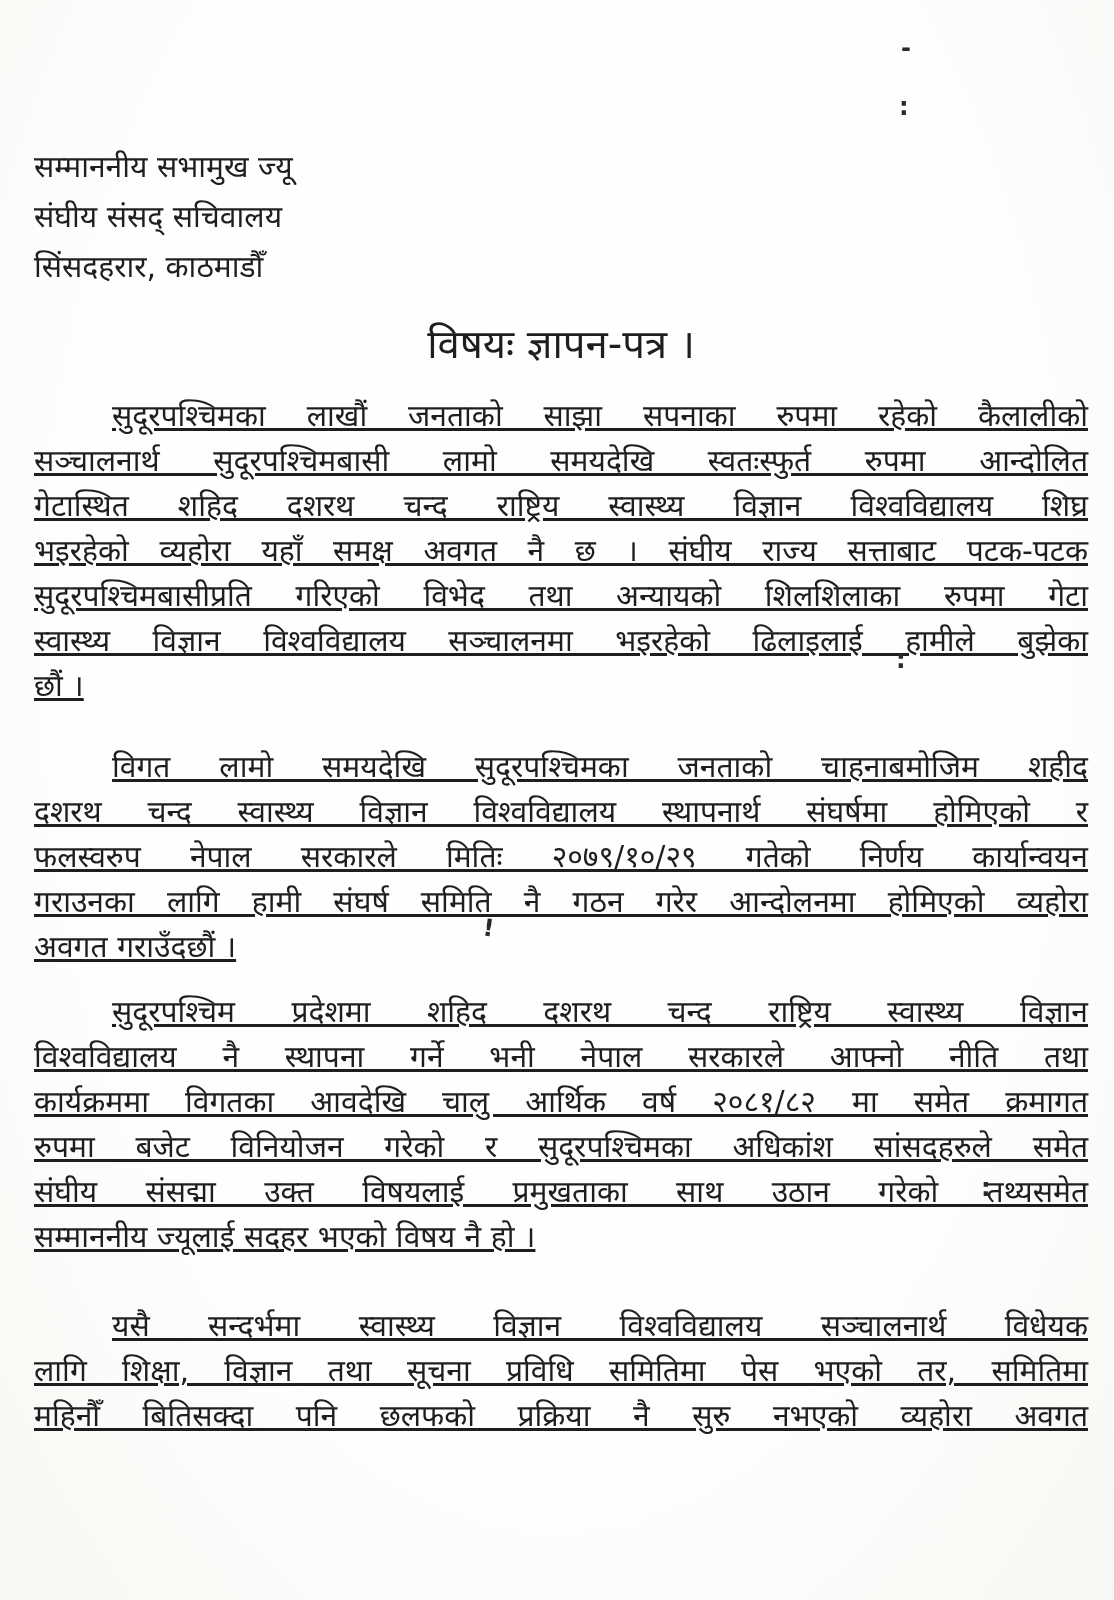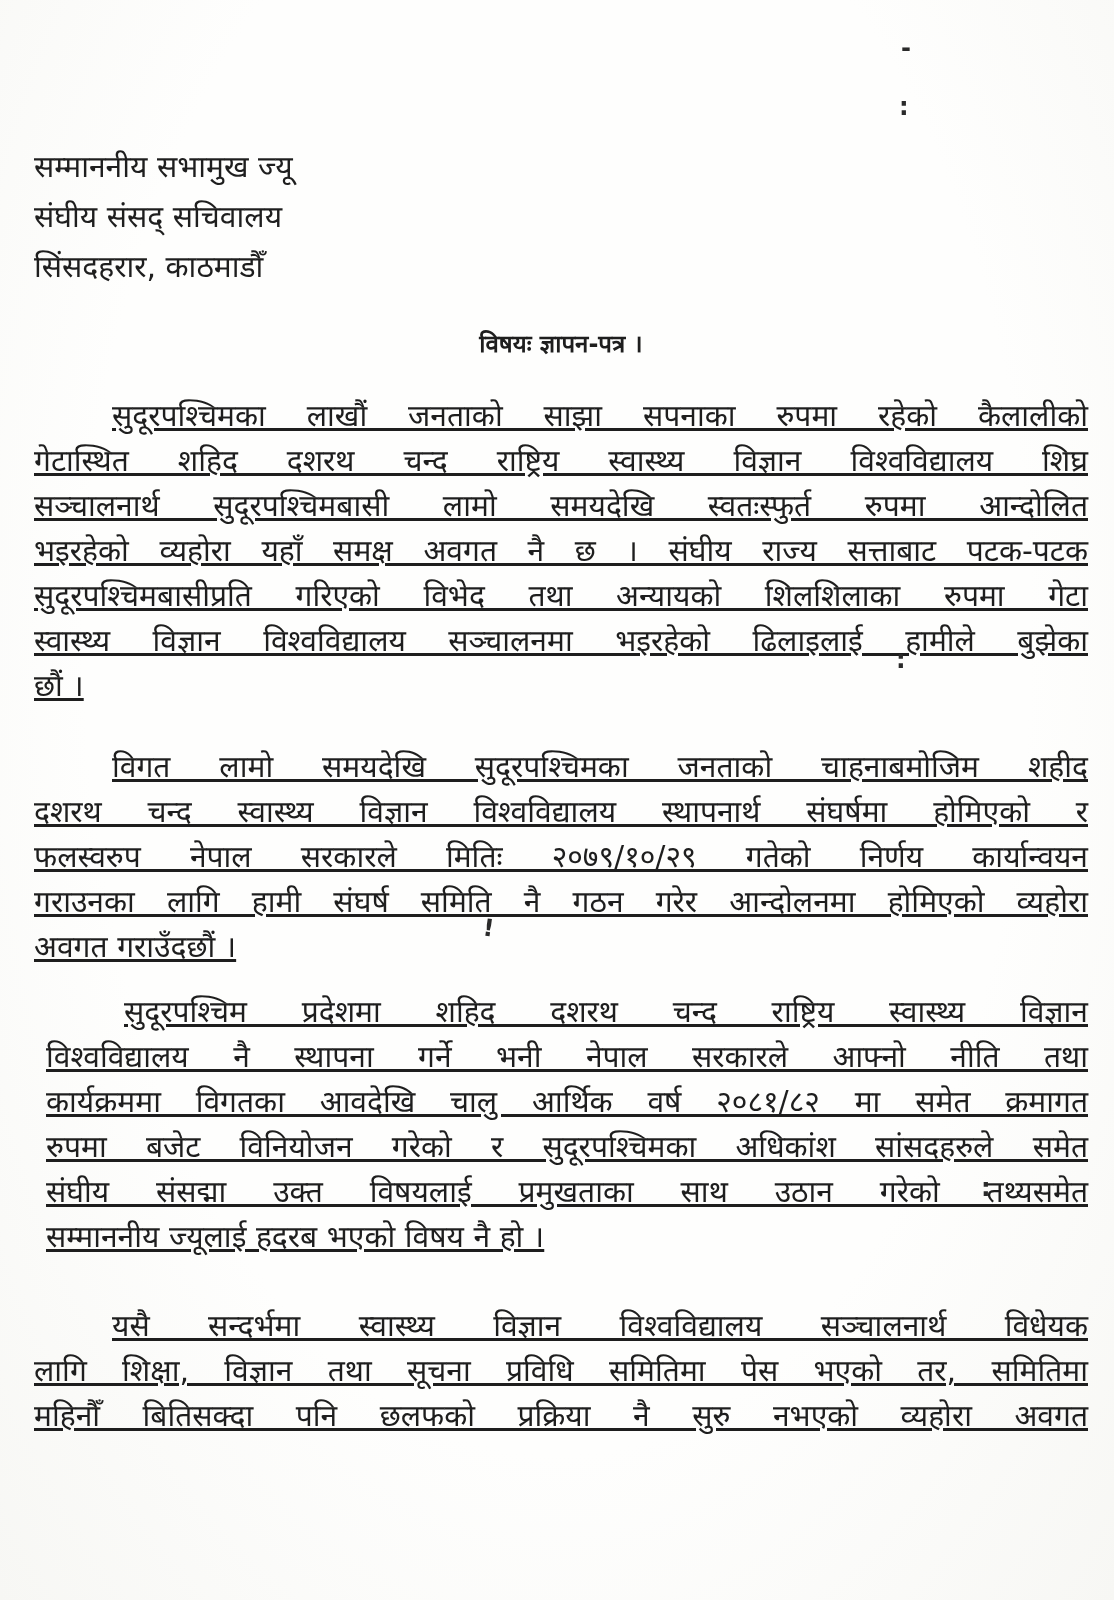--- a/index.html
+++ b/index.html
@@ -25,33 +25,32 @@
     top: 0;
   }
   .address {
     margin-top: 142px;
     font-size: 30px;
     line-height: 50px;
     white-space: nowrap;
   }
   .subject {
     margin-top: 30px;
-    font-size: 24px;
+    font-size: 40px;
     line-height: 45px;
     text-align: center;
-    font-weight: bold;
   }
   .para {
     font-size: 30px;
     line-height: 45px;
     text-decoration: underline;
   }
   .para.p1 { margin-top: 26px; }
   .para.p2 { margin-top: 36px; }
-  .para.p3 { margin-top: 20px; margin-left: 12px; }
+  .para.p3 { margin-top: 20px; }
   .para.p4 { margin-top: 44px; }
   .line {
     text-align: justify;
     text-align-last: justify;
   }
   .line.first {
     text-indent: 78px;
   }
   .line.end {
     text-align: left;
@@ -79,43 +78,43 @@
     <div class="address">
       <div>सम्माननीय सभामुख ज्यू</div>
       <div>संघीय संसद् सचिवालय</div>
       <div>सिंसदहरार, काठमाडौँ</div>
     </div>
 
     <div class="subject">विषयः ज्ञापन-पत्र ।</div>
 
     <div class="para p1">
       <div class="line first">सुदूरपश्चिमका लाखौं जनताको साझा सपनाका रुपमा रहेको कैलालीको</div>
+      <div class="line">सञ्चालनार्थ सुदूरपश्चिमबासी लामो समयदेखि स्वतःस्फुर्त रुपमा आन्दोलित</div>
       <div class="line">गेटास्थित शहिद दशरथ चन्द राष्ट्रिय स्वास्थ्य विज्ञान विश्वविद्यालय शिघ्र</div>
-      <div class="line">सञ्चालनार्थ सुदूरपश्चिमबासी लामो समयदेखि स्वतःस्फुर्त रुपमा आन्दोलित</div>
       <div class="line">भइरहेको व्यहोरा यहाँ समक्ष अवगत नै छ । संघीय राज्य सत्ताबाट पटक-पटक</div>
       <div class="line">सुदूरपश्चिमबासीप्रति गरिएको विभेद तथा अन्यायको शिलशिलाका रुपमा गेटा</div>
       <div class="line">स्वास्थ्य विज्ञान विश्वविद्यालय सञ्चालनमा भइरहेको ढिलाइलाई हामीले बुझेका</div>
       <div class="line end">छौं ।</div>
     </div>
 
     <div class="para p2">
       <div class="line first">विगत लामो समयदेखि सुदूरपश्चिमका जनताको चाहनाबमोजिम शहीद</div>
       <div class="line">दशरथ चन्द स्वास्थ्य विज्ञान विश्वविद्यालय स्थापनार्थ संघर्षमा होमिएको र</div>
       <div class="line">फलस्वरुप नेपाल सरकारले मितिः २०७९/१०/२९ गतेको निर्णय कार्यान्वयन</div>
       <div class="line">गराउनका लागि हामी संघर्ष समिति नै गठन गरेर आन्दोलनमा होमिएको व्यहोरा</div>
       <div class="line end">अवगत गराउँदछौं ।</div>
     </div>
 
     <div class="para p3">
       <div class="line first">सुदूरपश्चिम प्रदेशमा शहिद दशरथ चन्द राष्ट्रिय स्वास्थ्य विज्ञान</div>
       <div class="line">विश्वविद्यालय नै स्थापना गर्ने भनी नेपाल सरकारले आफ्नो नीति तथा</div>
       <div class="line">कार्यक्रममा विगतका आवदेखि चालु आर्थिक वर्ष २०८१/८२ मा समेत क्रमागत</div>
       <div class="line">रुपमा बजेट विनियोजन गरेको र सुदूरपश्चिमका अधिकांश सांसदहरुले समेत</div>
       <div class="line">संघीय संसद्मा उक्त विषयलाई प्रमुखताका साथ उठान गरेको तथ्यसमेत</div>
-      <div class="line end">सम्माननीय ज्यूलाई हदरब भएको विषय नै हो ।</div>
+      <div class="line end">सम्माननीय ज्यूलाई सदहर भएको विषय नै हो ।</div>
     </div>
 
     <div class="para p4">
       <div class="line first">यसै सन्दर्भमा स्वास्थ्य विज्ञान विश्वविद्यालय सञ्चालनार्थ विधेयक</div>
       <div class="line">लागि शिक्षा, विज्ञान तथा सूचना प्रविधि समितिमा पेस भएको तर, समितिमा</div>
       <div class="line">महिनौँ बितिसक्दा पनि छलफको प्रक्रिया नै सुरु नभएको व्यहोरा अवगत</div>
     </div>
 
   </div>
 

